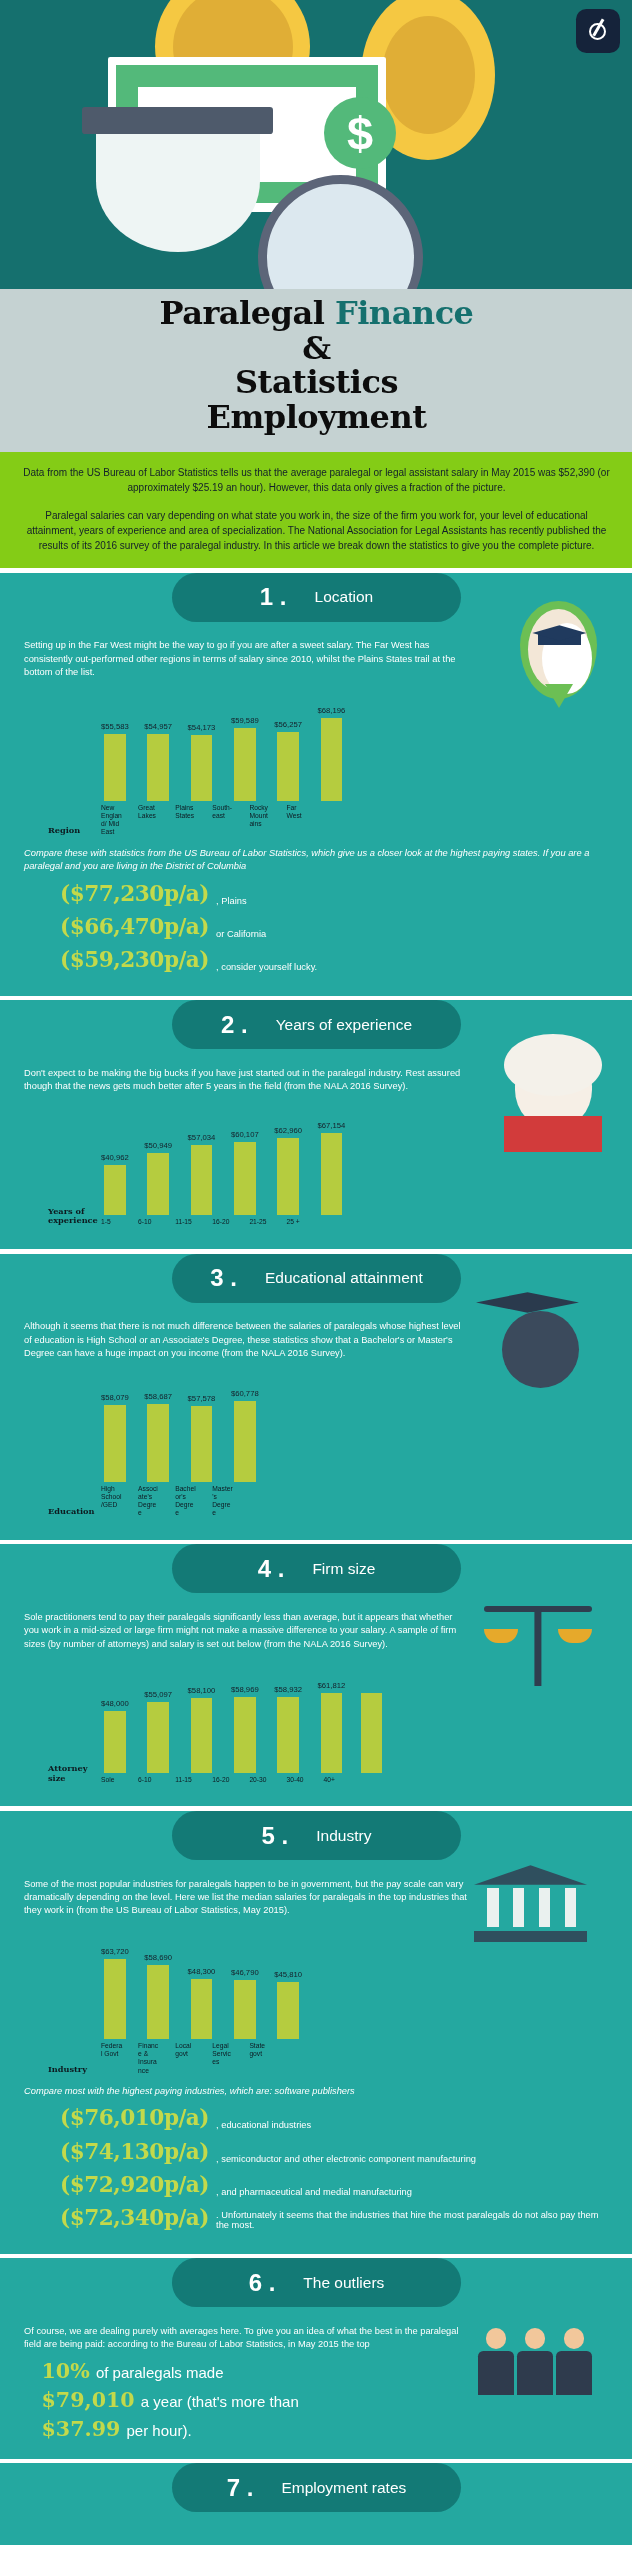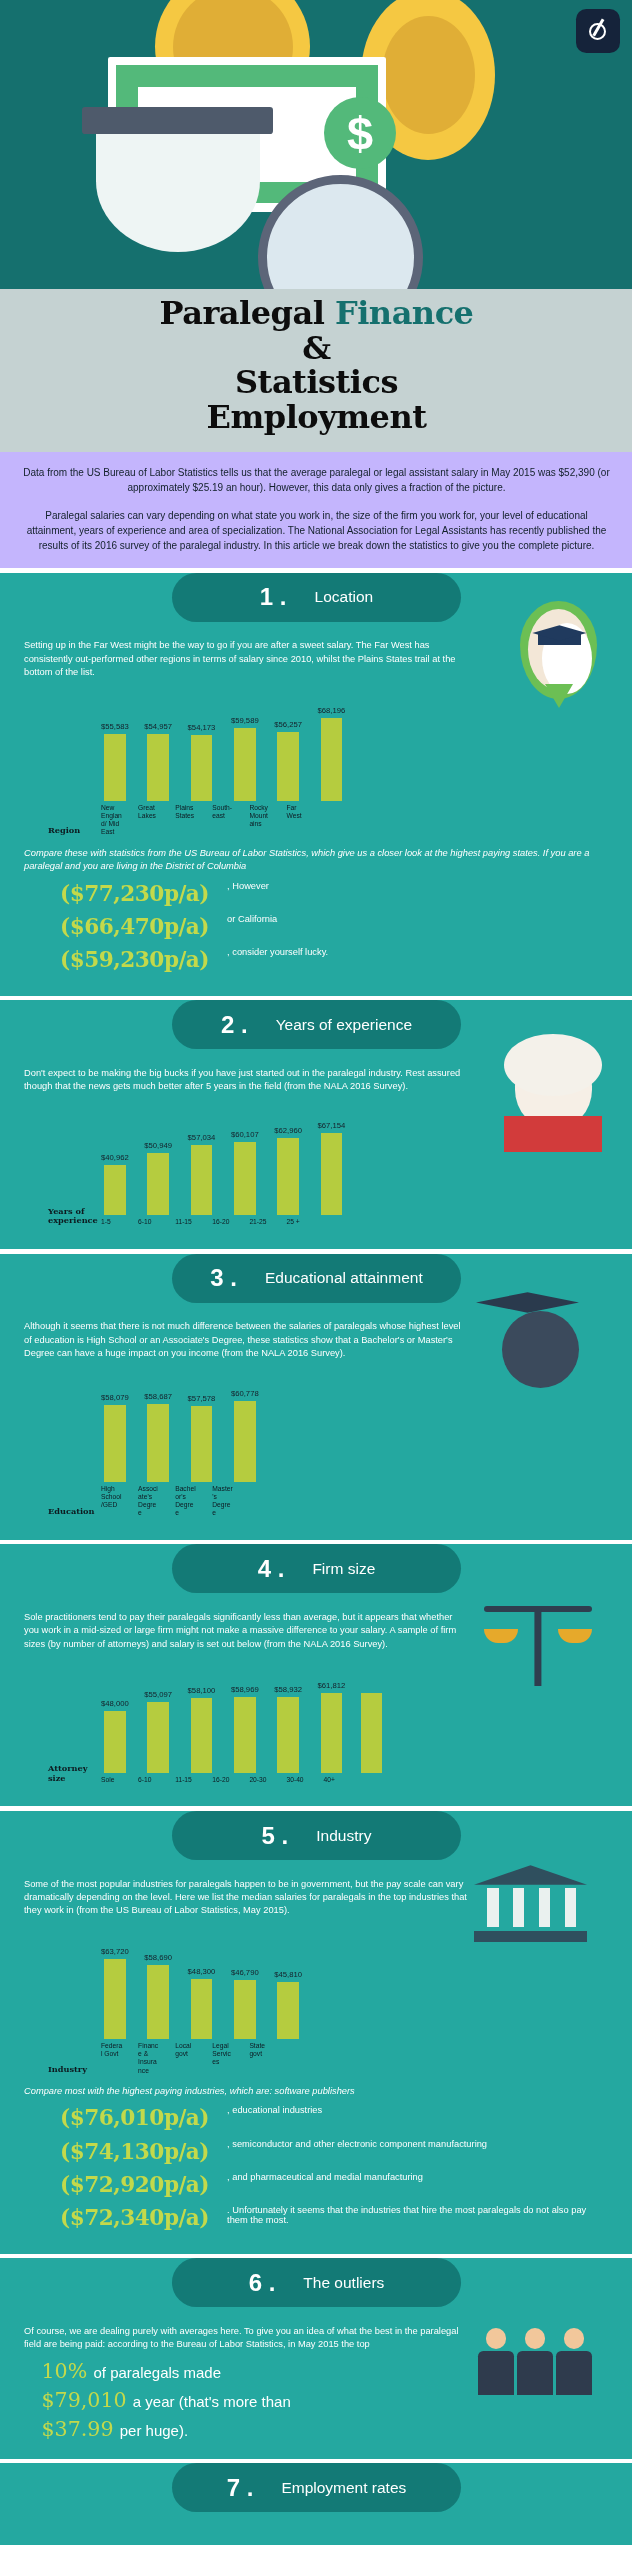--- a/index.html
+++ b/index.html
@@ -70,21 +70,21 @@
     font-weight:bold;
     font-size:32px;
     line-height:1.08;
     color:#0d0d0d;
     letter-spacing:-0.5px;
   }
   .title-accent { color:#15706e; }
 
   
   .intro {
-    background:#c4b5fd;
+    background:#84cc16;
     padding: 13.4px 23px 15.5px 23px;
     text-align:center;
   }
   .intro p {
     font-family:"Liberation Sans", sans-serif;
     font-size:10px;
     line-height:1.5;
     color:#12202a;
   }
   .intro p + p { margin-top:12.4px; }
@@ -114,21 +114,21 @@
     font-size:15.5px; color:#ffffff;
   }
   .sec-body { padding: 17.5px 24px 12.4px 24px; position:relative; }
   .sec-text {
     color:#ffffff; font-size:9.3px; line-height:1.45; max-width:443px;
   }
   .sec-note { color:#ffffff; font-size:9.3px; line-height:1.45; margin-top:10.3px;font-style:italic; }
 
   
   .big-list { margin-top:7.2px; }
-  .big-row { display:flex; align-items:flex-start; gap:18px; margin: 4.1px 0 8.2px 36px; }
+  .big-row { display:flex; align-items:flex-end; gap:7px; margin: 4.1px 0 8.2px 36px; }
   .big-amt {
     font-family:"DejaVu Serif", serif;
     font-weight:bold; font-size:21.6px; color:#c3d94b; letter-spacing:-0.5px;
   }
   .big-cap { color:#ffffff; font-size:9.3px; }
 
   
   .chart-wrap { position:relative; margin-top:13.4px; }
   .chart {
     display:flex; align-items:flex-end; gap: 15.5px;
@@ -191,21 +191,21 @@
   .p-head{width:20.6px;height:20.6px;border-radius:50%;background:#f2c79b;margin:0 auto;}
   .p-body{width:36px;height:44px;background:#2f3b4d;border-radius:5.2px 5.2px 0 0;margin-top:2.1px;}
 
   .moneybag{width:82px;height:77px;background:#c58b3e;border-radius:50% 50% 46% 46%/60% 60% 40% 40%;
     position:relative;}
   .moneybag:before{content:"";position:absolute;top:-8.2px;left:23px;width:37px;height:13.4px;
     background:#a8732f;border-radius:4.1px;}
 
   
   .stat-row{display:flex;align-items:baseline;gap:6.2px;margin:5.2px 0 2.1px 17.5px;}
-  .stat-big{font-family:"DejaVu Serif", serif;font-weight:normal;font-size:20.6px;color:#c3d94b;}
+  .stat-big{font-family:"DejaVu Serif", serif;font-weight:bold;font-size:20.6px;color:#c3d94b;}
   .stat-cap{color:#ffffff;font-size:15px;}
 </style>
 </head>
 <body>
 
 <div class="page">
 
   <div class="hero">
     <div class="hero-art">
       <div class="coin" style="left:155px;top:-31px;width:155px;height:155px;">
@@ -293,21 +293,21 @@
               <span class="axis-lbl">Plains States</span>
               <span class="axis-lbl">South-east</span>
               <span class="axis-lbl">Rocky Mountains</span>
               <span class="axis-lbl">Far West</span>
       </div>
     </div>
       <p class="sec-note">Compare these with statistics from the US Bureau of Labor Statistics, which give us a closer look at the highest paying states. If you are a paralegal and you are living in the District of Columbia</p>
       <div class="big-list">
             <div class="big-row">
         <span class="big-amt">($77,230p/a)</span>
-        <span class="big-cap">, However</span>
+        <span class="big-cap">, Plains</span>
       </div>
             <div class="big-row">
         <span class="big-amt">($66,470p/a)</span>
         <span class="big-cap">or California</span>
       </div>
             <div class="big-row">
         <span class="big-amt">($59,230p/a)</span>
         <span class="big-cap">, consider yourself lucky.</span>
       </div>
           </div>
@@ -564,21 +564,21 @@
             <div class="stat-row">
       <span class="stat-big">10%</span>
       <span class="stat-cap">of paralegals made</span>
     </div>
             <div class="stat-row">
       <span class="stat-big">$79,010</span>
       <span class="stat-cap">a year (that's more than</span>
     </div>
             <div class="stat-row">
       <span class="stat-big">$37.99</span>
-      <span class="stat-cap">per huge).</span>
+      <span class="stat-cap">per hour).</span>
     </div>
           </div>
   </div>
       </div>
       <div class="section">
   <div class="sec-header">
     <span class="sec-num">7 .</span>
     <span class="sec-title">Employment rates</span>
   </div>
   <div class="sec-body">

